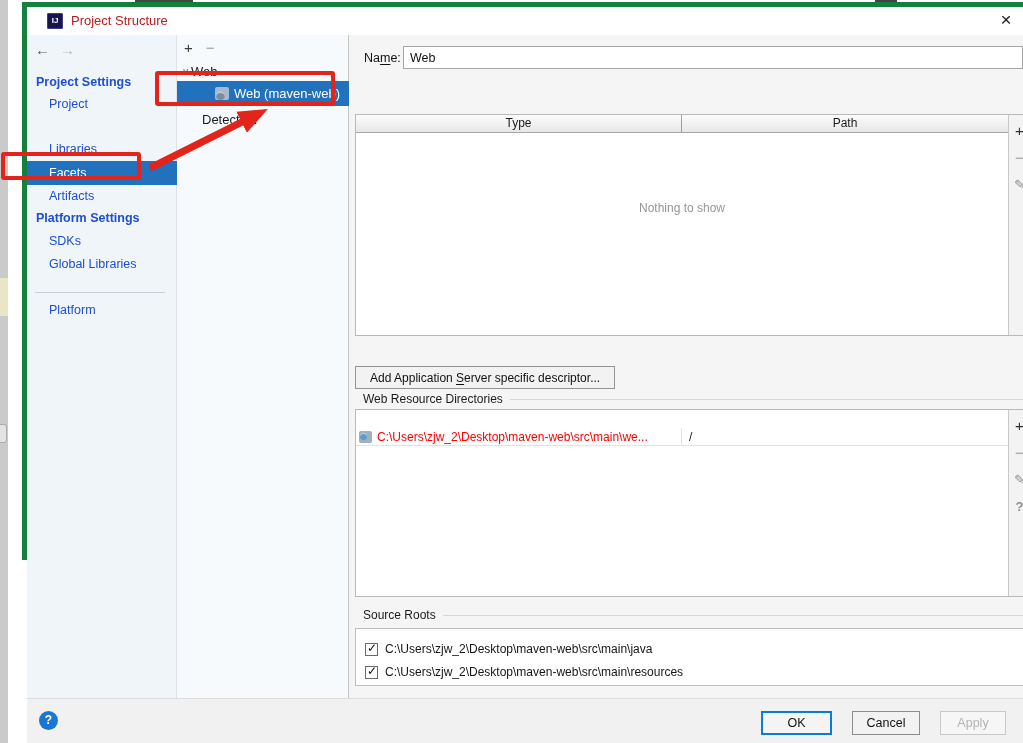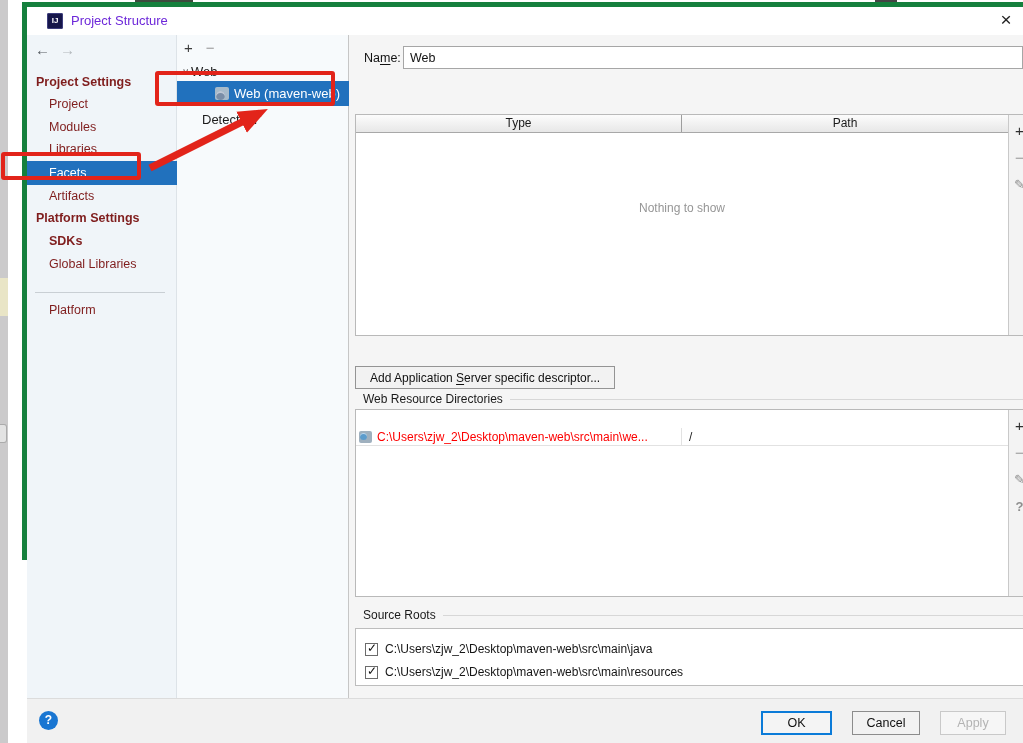--- a/index.html
+++ b/index.html
@@ -14,29 +14,29 @@
   .desk-top-seg { position:absolute; top:0; height:3px; }
   .desk-right { position:absolute; left:1014px; top:0; width:9px; height:743px; background:#FFFFFF; }
   .desk-right .peek { position:absolute; left:0px; top:38px; font-size:12px; font-weight:bold; color:#2F8F2F; }
   .desk-right .frag { position:absolute; left:0; top:98px; width:7px; height:44px; border:1px solid #BFBFBF; border-right:none; background:#FAFAFA; }
 
   
   .dialog { position:absolute; left:22px; top:2px; width:1006px; height:558px; background:#F5F5F5; border:5px solid #15803d; }
 
   .titlebar { position:absolute; left:0; top:0; width:100%; height:28px; background:#FFFFFF; }
   .app-icon { position:absolute; left:20px; top:6px; width:16px; height:16px; background:#16164A; border-radius:2px; color:#FFFFFF; font-size:8px; font-weight:bold; text-align:center; line-height:16px; box-shadow:inset 0 0 0 1px #3E3E7E; }
-  .title-text { position:absolute; left:44px; top:6px; font-size:13px; color:#6d28d9; }
+  .title-text { position:absolute; left:44px; top:6px; font-size:13px; color:#b91c1c; }
   .close-btn { position:absolute; right:6px; top:2px; width:22px; height:22px; font-size:19px; line-height:22px; text-align:center; color:#222222; cursor:default; }
 
   
   .sidebar { position:absolute; left:0; top:28px; width:150px; height:663px; background:#F0F5F9; border-right:1px solid #DDE3E8; }
   .nav-arrows { position:absolute; left:8px; top:6px; font-size:15px; }
   .nav-arrows .back { color:#555B60; margin-right:10px; }
   .nav-arrows .fwd { color:#B3B8BC; }
-  .sb-row { position:absolute; left:0; width:150px; height:22px; line-height:22px; font-size:12.5px; color:#7f1d1d; white-space:nowrap; }
+  .sb-row { position:absolute; left:0; width:150px; height:22px; line-height:22px; font-size:12.5px; color:#1d4ed8; white-space:nowrap; }
   .sb-header { font-weight:bold; padding-left:9px; }
   .sb-item { padding-left:22px; }
   .sb-selected { background:#2171BD; color:#FFFFFF; height:24px; line-height:24px; }
   .sb-divider { position:absolute; left:8px; top:257px; width:130px; height:1px; background:#C9CFD4; }
 
   
   .treepanel { position:absolute; left:150px; top:28px; width:172px; height:663px; background:#F7FAFC; border-right:1px solid #C6C6C6; }
   .tree-toolbar { position:absolute; left:7px; top:4px; font-size:15px; color:#3C3C3C; }
   .tree-toolbar .minus { color:#9A9A9A; margin-left:13px; }
   .tree-row { position:absolute; left:0; width:172px; font-size:13px; color:#1B1B1B; white-space:nowrap; display:flex; align-items:center; }
@@ -120,26 +120,25 @@
       <div class="title-text">Project Structure</div>
       <div class="close-btn">×</div>
     </div>
 
     <div class="sidebar">
       <div class="nav-arrows">
         <span class="back">←</span><span class="fwd">→</span>
       </div>
       <div class="sb-row sb-header" style="top:36px;">Project Settings</div>
       <div class="sb-row sb-item" style="top:58px;">Project</div>
-      <div class="sb-row sb-item" style="top:81px;">Modules</div>
       <div class="sb-row sb-item" style="top:103px;">Libraries</div>
       <div class="sb-row sb-item sb-selected" style="top:126px;">Facets</div>
       <div class="sb-row sb-item" style="top:150px;">Artifacts</div>
       <div class="sb-row sb-header" style="top:172px;">Platform Settings</div>
-      <div class="sb-row sb-item" style="top:195px;font-weight:bold;">SDKs</div>
+      <div class="sb-row sb-item" style="top:195px;">SDKs</div>
       <div class="sb-row sb-item" style="top:218px;">Global Libraries</div>
       <div class="sb-divider"></div>
       <div class="sb-row sb-item" style="top:264px;">Platform</div>
     </div>
 
     <div class="treepanel">
       <div class="tree-toolbar">
         <span>+</span><span class="minus">−</span>
       </div>
       <div class="tree-row tree-group">

